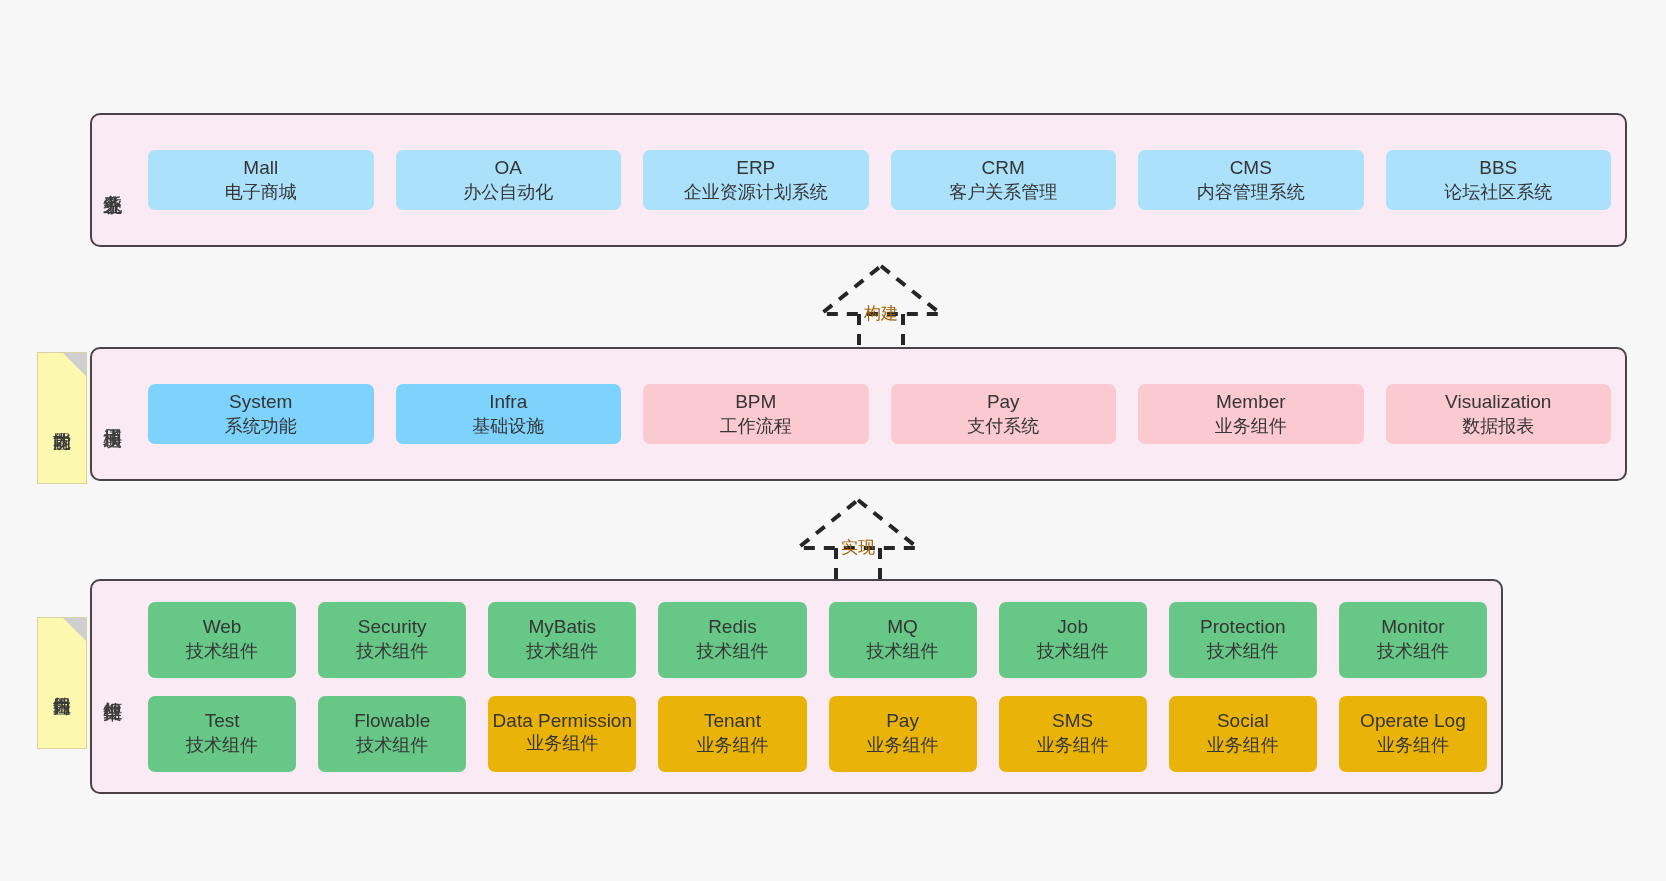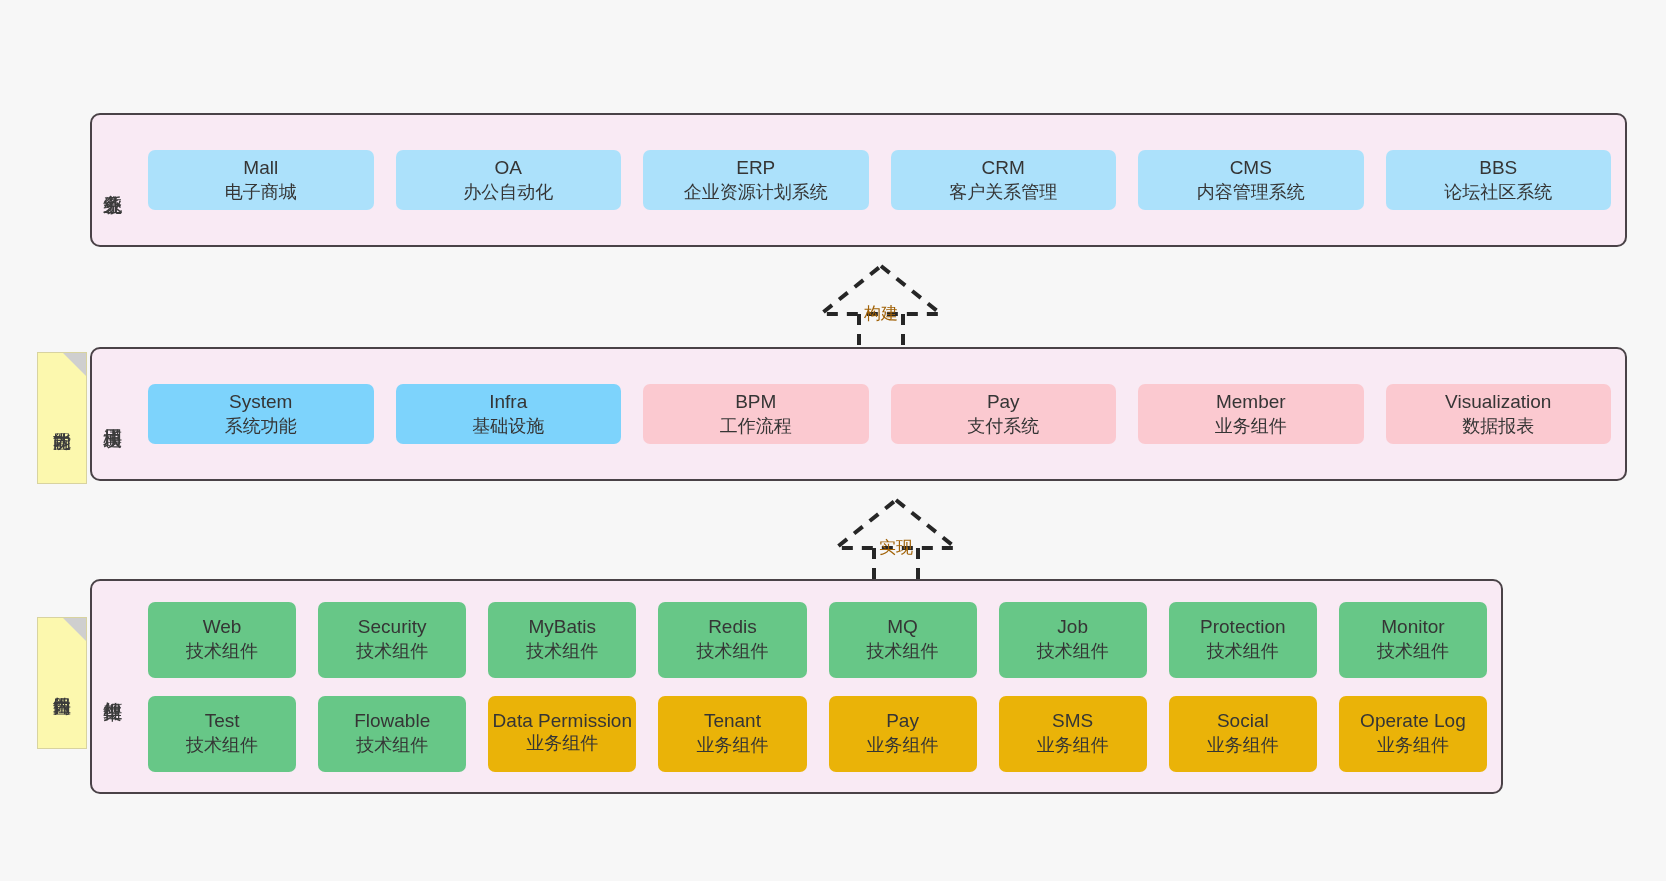--- a/index.html
+++ b/index.html
@@ -194,21 +194,21 @@
           <span class="t-cn">业务组件</span>
         </div>
         <div class="card c-pink">
           <span class="t-en">Visualization</span>
           <span class="t-cn">数据报表</span>
         </div>
       </div>
     </div>
   </div>
 
-  <div class="arrow-wrap" style="left:821px; top:496px; width:150px; height:94px;">
+  <div class="arrow-wrap" style="left:783px; top:496px; width:150px; height:94px;">
     <svg width="150" height="94" viewBox="0 0 150 94">
       <path d="M 75 4 L 135 52 L 15 52 Z" fill="none" stroke="#262626" stroke-width="4" stroke-dasharray="11,9" stroke-linejoin="miter"></path>
       <path d="M 53 52 L 53 92" fill="none" stroke="#262626" stroke-width="4" stroke-dasharray="11,9"></path>
       <path d="M 97 52 L 97 92" fill="none" stroke="#262626" stroke-width="4" stroke-dasharray="11,9"></path>
       <path d="M 53 92 L 97 92" fill="none" stroke="#262626" stroke-width="4" stroke-dasharray="11,9"></path>
     </svg>
     <span class="arrow-label" style="top:40px;">实现</span>
   </div>
 
   <div class="note" style="left:37px; top:617px; width:50px; height:132px;">

